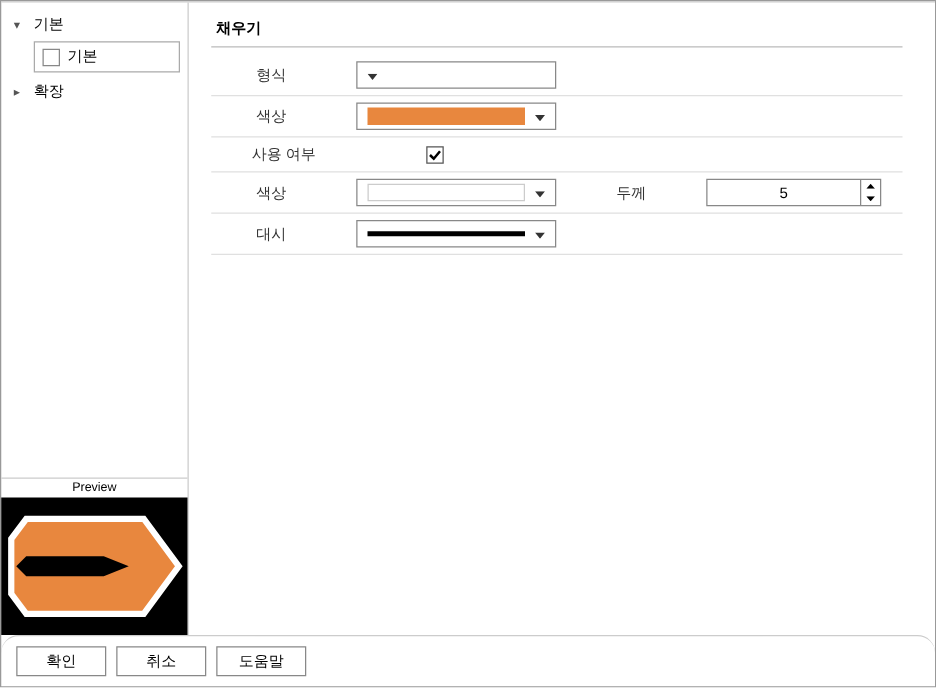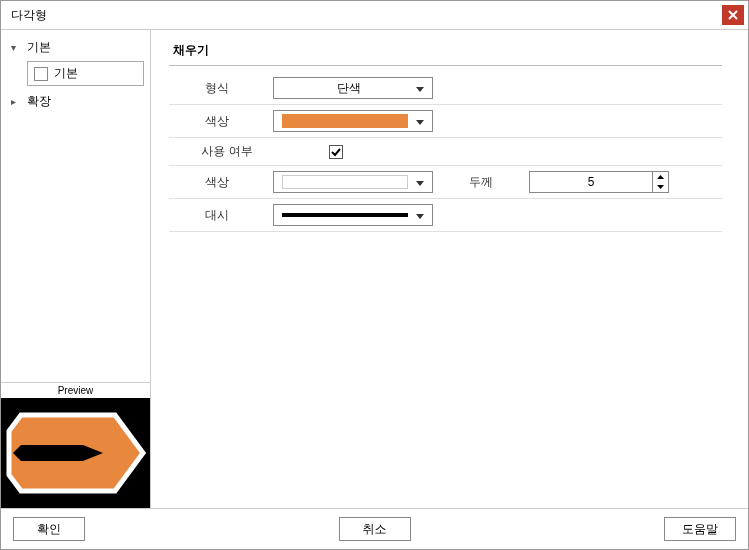--- a/index.html
+++ b/index.html
@@ -21,21 +21,21 @@
 .tree-arrow { width: 10px; font-size: 10px; color: #555; }
 .child .icon-swatch { width: 14px; height: 14px; border: 1px solid #888; background: #fff; }
 
 .preview-block { border-top: 1px solid #ccc; }
 .preview-label { text-align: center; font-size: 10px; padding: 2px 0; }
 .preview-image { background: #000; height: 110px; display: flex; align-items: center; justify-content: center; }
 
 .main { flex: 1; padding: 8px 26px 8px 18px; font-size: 12px; }
 .section-header { font-weight: bold; padding: 4px 0 6px 4px; border-bottom: 1px solid #bbb; margin-bottom: 6px; }
 
-.form-row { display: flex; align-items: center; border-bottom: 1px solid #e0e0e0; padding: 5px 0 5px 8px; gap: 16px; }
+.form-row { display: flex; align-items: center; border-bottom: 1px solid #e0e0e0; padding: 5px 0 5px 8px; gap: 28px; }
 .form-label { width: 80px; text-align: center; color: #333; }
 .form-label-wide { width: 100px; text-align: center; color: #333; }
 
 .select-combo { width: 160px; height: 22px; border: 1px solid #888; background: #fff; display: flex; align-items: center; justify-content: space-between; padding: 0 8px; cursor: pointer; }
 .select-combo .value { flex: 1; text-align: center; font-size: 12px; }
 .select-combo .caret svg { fill: #333; }
 
 .color-combo { width: 160px; height: 22px; border: 1px solid #888; background: #fff; display: flex; align-items: center; padding: 0 8px; gap: 8px; cursor: pointer; }
 .color-combo .swatch { flex: 1; height: 14px; }
 .color-combo .caret svg { fill: #333; }
@@ -48,37 +48,28 @@
 .checkbox svg { stroke: #000; stroke-width: 2; fill: none; }
 
 .spinner { width: 140px; height: 22px; border: 1px solid #888; display: flex; align-items: center; background: #fff; }
 .spinner .num { flex: 1; text-align: center; font-size: 12px; }
 .spinner .arrows { width: 16px; height: 100%; display: flex; flex-direction: column; border-left: 1px solid #888; }
 .spinner .arrow { flex: 1; display: flex; align-items: center; justify-content: center; cursor: pointer; }
 .spinner .arrow svg { fill: #000; }
 
 .midlabel { padding: 0 20px; text-align: right; color: #333; }
 
-.footer { border-top: 1px solid #ccc; padding: 8px 12px; display: flex; justify-content: space-between; gap: 8px; }
+.footer { border-top: 1px solid #ccc; padding: 8px 12px; display: flex; justify-content: flex-start; gap: 8px; border-radius: 14px; }
 .btn { width: 72px; height: 24px; border: 1px solid #888; background: #fff; display: flex; align-items: center; justify-content: center; font-size: 12px; cursor: pointer; }
 </style>
 </head>
 <body>
 
 <div class="dialog">
 
-  <div class="titlebar">
-    <span class="title">다각형</span>
-    <div class="closebtn">
-      <svg width="10" height="10" viewBox="0 0 10 10">
-          <line x1="1" y1="1" x2="9" y2="9"></line>
-          <line x1="9" y1="1" x2="1" y2="9"></line>
-        </svg>
-    </div>
-  </div>
 
   <div class="body">
 
     <div class="sidebar">
       <div class="tree">
         <div class="tree-row">
           <span class="tree-arrow">▾</span>
           <span>기본</span>
         </div>
         <div class="tree-row child">
@@ -101,21 +92,20 @@
       </div>
     </div>
 
     <div class="main">
 
       <div class="section-header">채우기</div>
 
       <div class="form-row">
         <div class="form-label">형식</div>
         <div class="select-combo">
-          <span class="value">단색</span>
           <span class="caret"><svg width="8" height="5" viewBox="0 0 8 5">
                 <polygon points="0,0 8,0 4,5"></polygon>
               </svg></span>
         </div>
       </div>
 
       <div class="form-row">
         <div class="form-label">색상</div>
         <div class="color-combo">
           <span class="swatch" style="background:#e8873e"></span>

